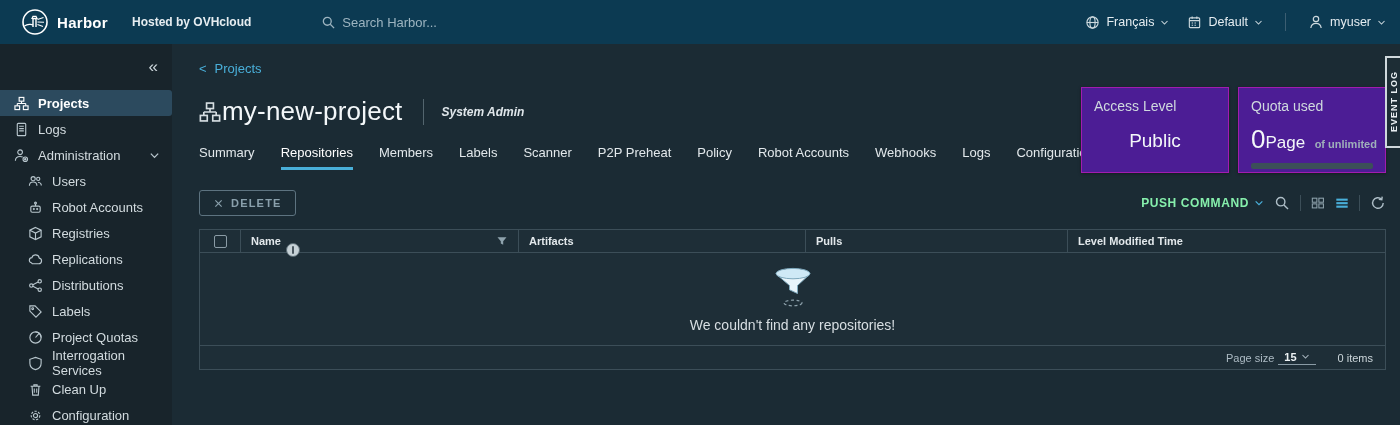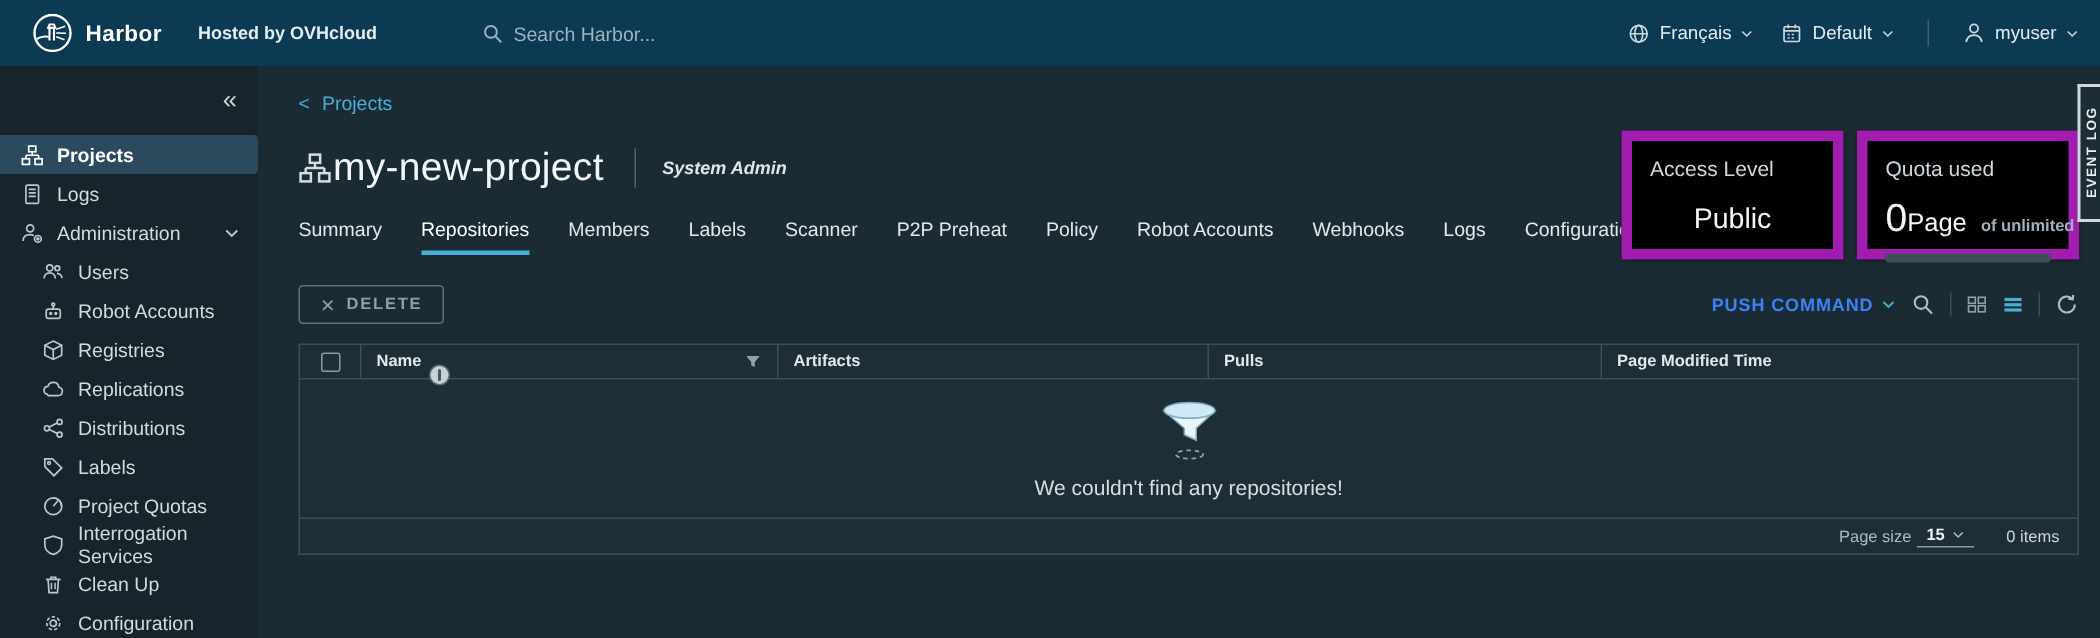--- a/index.html
+++ b/index.html
@@ -37,21 +37,21 @@
   .content { flex:1; background:#1b2b34; position:relative; padding:0 0 0 27px; }
   .breadcrumb { padding-top:17px; font-size:13px; color:#49afd9; display:flex; gap:8px; align-items:center; cursor:pointer; width:max-content; }
   .title-row { margin-top:20px; display:flex; align-items:center; }
   .title-row svg { stroke:#d6dee2; }
   .proj-title { font-size:26px; font-weight:300; color:#f3f7f9; margin-left:1px; letter-spacing:.2px; }
   .title-sep { width:1px; height:26px; background:#53656e; margin:0 18px 0 20px; }
   .proj-role { font-size:12px; font-style:italic; font-weight:bold; color:#dfe6ea; }
 
   
   .cards { position:absolute; top:43px; right:14px; display:flex; gap:9px; }
-  .card { width:148px; height:86px; background:#000000; border:7px solid #a21caf; box-shadow:0 1px 3px rgba(0,0,0,.35); padding:10px 12px; }
+  .card { width:148px; height:86px; background:#4c1d95; border:1px solid #a21caf; box-shadow:0 1px 3px rgba(0,0,0,.35); padding:10px 12px; }
   .card-title { font-size:14px; color:#cfd9de; }
   .card-value { font-size:19px; color:#f3f7f9; text-align:center; margin-top:16px; }
   .quota-line { margin-top:10px; white-space:nowrap; }
   .quota-zero { font-size:26px; font-weight:300; color:#f3f7f9; }
   .quota-unit { font-size:17px; color:#f3f7f9; }
   .quota-suffix { font-size:11px; font-weight:bold; color:#9fb0ba; margin-left:5px; }
   .quota-track { margin-top:8px; height:6px; background:#3c4f59; border-radius:2px; }
 
   
   .event-tab { position:absolute; top:12px; right:0; width:15px; height:92px; background:#1d2d35; border:2px solid #cfd8dc; border-right:none; display:flex; align-items:center; justify-content:center; }
@@ -60,21 +60,21 @@
   
   .tabs { margin-top:18px; display:flex; gap:26px; font-size:13px; color:#e2e8eb; }
   .tab { padding-bottom:7px; cursor:pointer; }
   .tab.active { color:#fff; border-bottom:3px solid #49afd9; }
 
   
   .toolbar { margin-top:20px; display:flex; align-items:center; margin-right:14px; }
   .btn-delete { display:flex; align-items:center; gap:7px; border:1px solid #5d7380; border-radius:3px; background:transparent; color:#8aa0ac; font-size:11px; font-weight:bold; letter-spacing:1.2px; padding:6px 13px; font-family:"Liberation Sans",sans-serif; }
   .btn-delete svg { stroke:#8aa0ac; }
   .toolbar-right { margin-left:auto; display:flex; align-items:center; gap:10px; }
-  .push-cmd { display:flex; align-items:center; gap:5px; color:#3b82f6; font-size:12px; font-weight:bold; letter-spacing:.6px; cursor:pointer; }
+  .push-cmd { display:flex; align-items:center; gap:5px; color:#86efac; font-size:12px; font-weight:bold; letter-spacing:.6px; cursor:pointer; }
   .tool-icon { cursor:pointer; display:flex; align-items:center; }
   .tool-sep { width:1px; height:16px; background:#3c4e58; }
 
   
   .datagrid { margin-top:13px; margin-right:14px; border:1px solid #3c4e58; background:#1e2e37; }
   .dg-header { display:flex; height:23px; align-items:center; position:relative; border-bottom:1px solid #3c4e58; }
   .dg-cell { font-size:11px; font-weight:bold; color:#e2e8eb; padding:0 10px; display:flex; align-items:center; height:100%; }
   .dg-cell + .dg-cell { border-left:1px solid #3c4e58; }
   .c-check { width:40px; justify-content:center; }
   .c-name { width:278px; position:relative;gap:32px; }
@@ -378,21 +378,21 @@
               </svg>
           </span>
         </div>
         <div class="dg-cell c-art">
           <span>Artifacts</span>
         </div>
         <div class="dg-cell c-pulls">
           <span>Pulls</span>
         </div>
         <div class="dg-cell c-last">
-          <span>Page Modified Time</span>
+          <span>Level Modified Time</span>
         </div>
         <span class="grip">
             <i></i>
           </span>
       </div>
 
       <div class="dg-body">
         <svg width="46" height="46" viewBox="0 0 46 46">
           <path d="M6 9 H40 L27.5 20.5 V28.5 L19.5 24.8 V20.5 Z" fill="#e8f4fa" stroke="#7fa9bd" stroke-width="1"></path>
           <ellipse cx="23" cy="8.6" rx="17" ry="5.2" fill="#cfe9f6" stroke="#7fa9bd" stroke-width="1"></ellipse>

